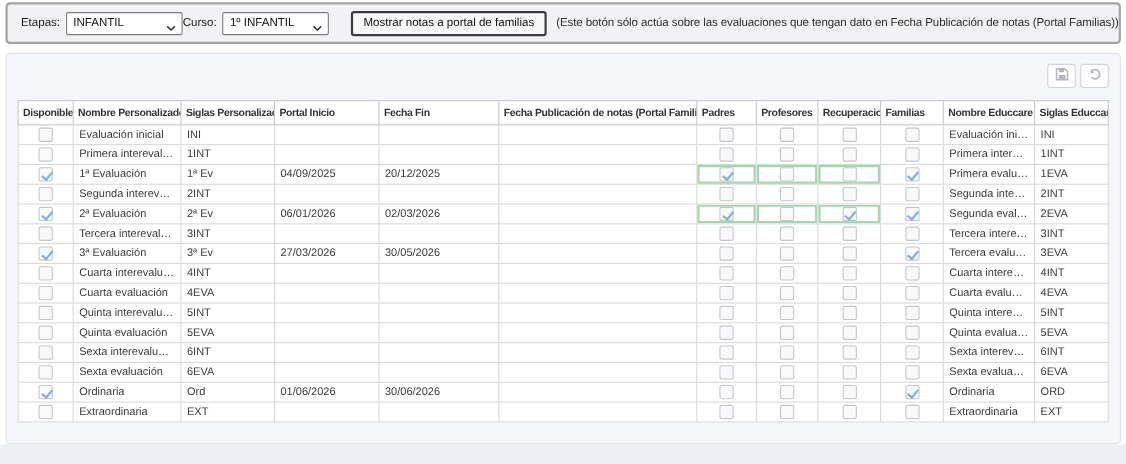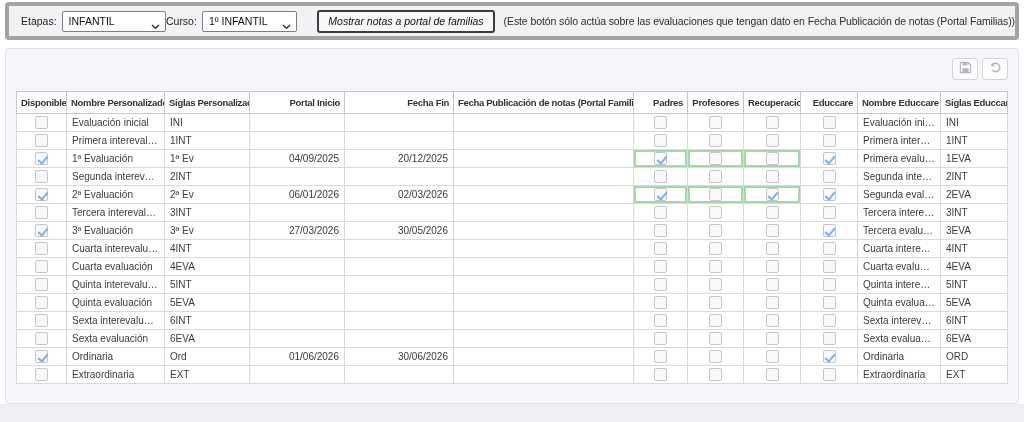--- a/index.html
+++ b/index.html
@@ -2,52 +2,52 @@
 <html style="--check: #7db0e8; --hl: #a6d7ab;"><head>
 <meta charset="utf-8">
 <style>
   * { box-sizing: border-box; margin: 0; padding: 0; }
   html,body { width:1024px; height:422px; background:#ffffff;
     font-family:"Liberation Sans","DejaVu Sans",sans-serif; }
   .stage { position:relative; width:1024px; height:422px; overflow:hidden; background:#ffffff; }
 
   
   .toolbar { position:absolute; left:5px; top:2px; width:1014px; height:38px;
-    background:#f2f2f5; border:4px solid #a3a3a3; border-radius:4px;
+    background:#f2f2f5; border:2px solid #a3a3a3; border-radius:4px;
     display:flex; align-items:center; padding-left:12px; font-size:10.5px; color:#1c1c1c; }
   .toolbar .lbl { margin-right:5px; }
   .select { position:relative; height:21px; background:#ffffff; border:1px solid #7b7f85;
     border-radius:2px; display:flex; align-items:center; padding:0 18px 0 6px;
     font-size:10.5px; color:#111; cursor:default; }
   .select .chev { position:absolute; right:5px; top:8px; }
   .sel-etapas { width:132px; margin-right:0; }
   .sel-curso  { width:120px; margin-right:20px; }
   .btn-main { height:23px; background:#f8f8f8; border:2px solid #3a3d42; border-radius:3px;
     font-size:10.5px; color:#111; padding:0 9px; margin-right:9px; white-space:nowrap;
-    font-family:inherit; cursor:pointer;font-style:italic; }
+    font-family:inherit; cursor:pointer; }
   .note { font-size:10.5px; color:#2e2e2e; white-space:nowrap; letter-spacing:-0.1px; }
 
   
   .panel { position:absolute; left:5px; top:48px; width:1014px; height:356px;
     background:#f5f6f9; border:1px solid #e1e3e8; border-radius:4px; }
   .panel-actions { position:absolute; right:10px; top:9px; display:flex; gap:4px; }
   .icon-btn { width:26px; height:22px; background:#fdfdfe; border:1px solid #d3d4d9;
     border-radius:3px; display:flex; align-items:center; justify-content:center; cursor:pointer; }
 
   
   table.grid { position:absolute; left:10px; top:42px; width:991px;
     border-collapse:collapse; table-layout:fixed; background:#ffffff;
     border:1px solid #c4c5c9; font-size:10px; color:#3b3b3b; }
   table.grid th { height:22px; font-weight:bold; color:#333; font-size:9.5px;
     letter-spacing:-0.3px; border:1px solid #c6c7cb; background:#ffffff;
     white-space:nowrap; overflow:hidden; padding:0 4px; }
   table.grid td { height:18px; border:1px solid #d9dade; padding:0 5px;
     white-space:nowrap; overflow:hidden; text-overflow:ellipsis; }
   th.al-l, td.al-l { text-align:left; }
-  th.al-c, td.al-c { text-align:right; }
+  th.al-c, td.al-c { text-align:left; }
   td.cb-cell { text-align:center; padding:0; position:relative; }
   td.hl { box-shadow: inset 0 0 0 2px var(--hl, #a6d7ab); }
 
   .cb { position:relative; display:inline-block; width:13px; height:13px;
     background:#f8f9fa; border:1px solid #c5c6ca; border-radius:2px;
     vertical-align:middle; cursor:pointer; }
   .cb.checked::after { content:""; position:absolute; left:3.5px; top:0.5px;
     width:4px; height:8px; border:solid var(--check, #7db0e8);
     border-width:0 2px 2px 0; transform:rotate(40deg); }
 
@@ -122,21 +122,21 @@
         <tr>
             <th class="al-c">Disponible</th>
             <th class="al-l">Nombre Personalizado</th>
             <th class="al-l">Siglas Personalizado</th>
             <th class="al-c">Portal Inicio</th>
             <th class="al-c">Fecha Fin</th>
             <th class="al-c">Fecha Publicación de notas (Portal Familias)</th>
             <th class="al-c">Padres</th>
             <th class="al-c">Profesores</th>
             <th class="al-c">Recuperacion</th>
-            <th class="al-c">Educcare</th>
+            <th class="al-c">Familias</th>
             <th class="al-l">Nombre Educcare</th>
             <th class="al-l">Siglas Educcare</th>
           </tr>
       </thead>
       <tbody>
           <tr>
             <td class="cb-cell"><div class="cb"></div></td>
             <td class="al-l">Evaluación inicial</td>
             <td class="al-l">INI</td>
             <td class="al-c"></td>

